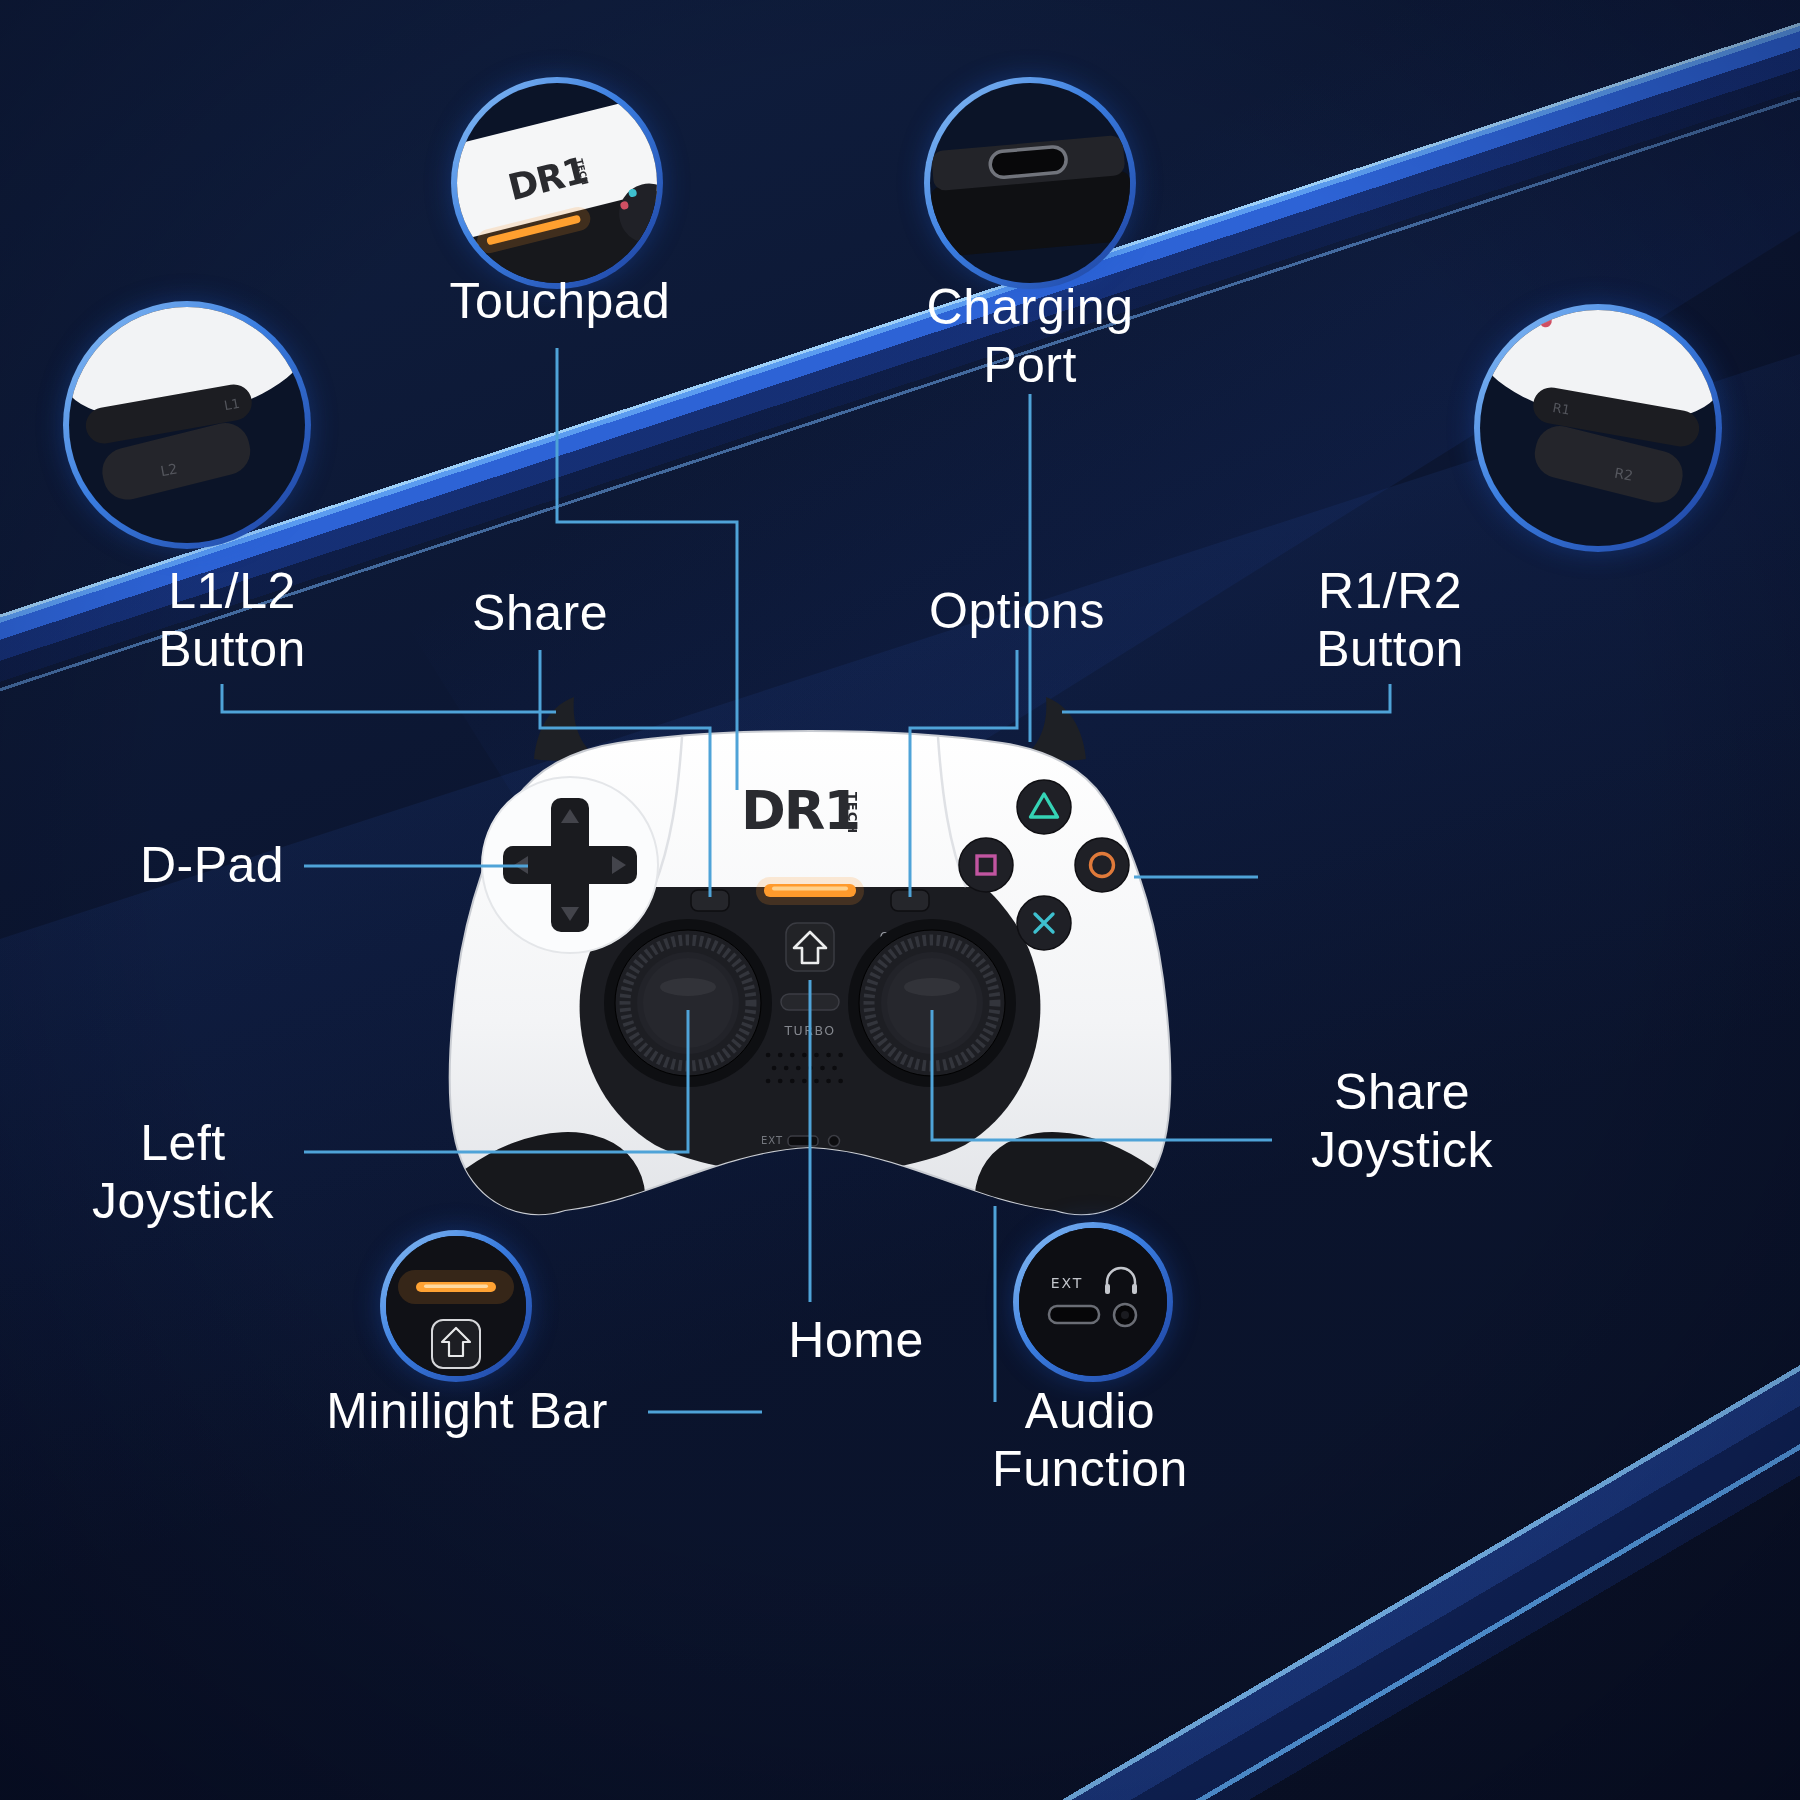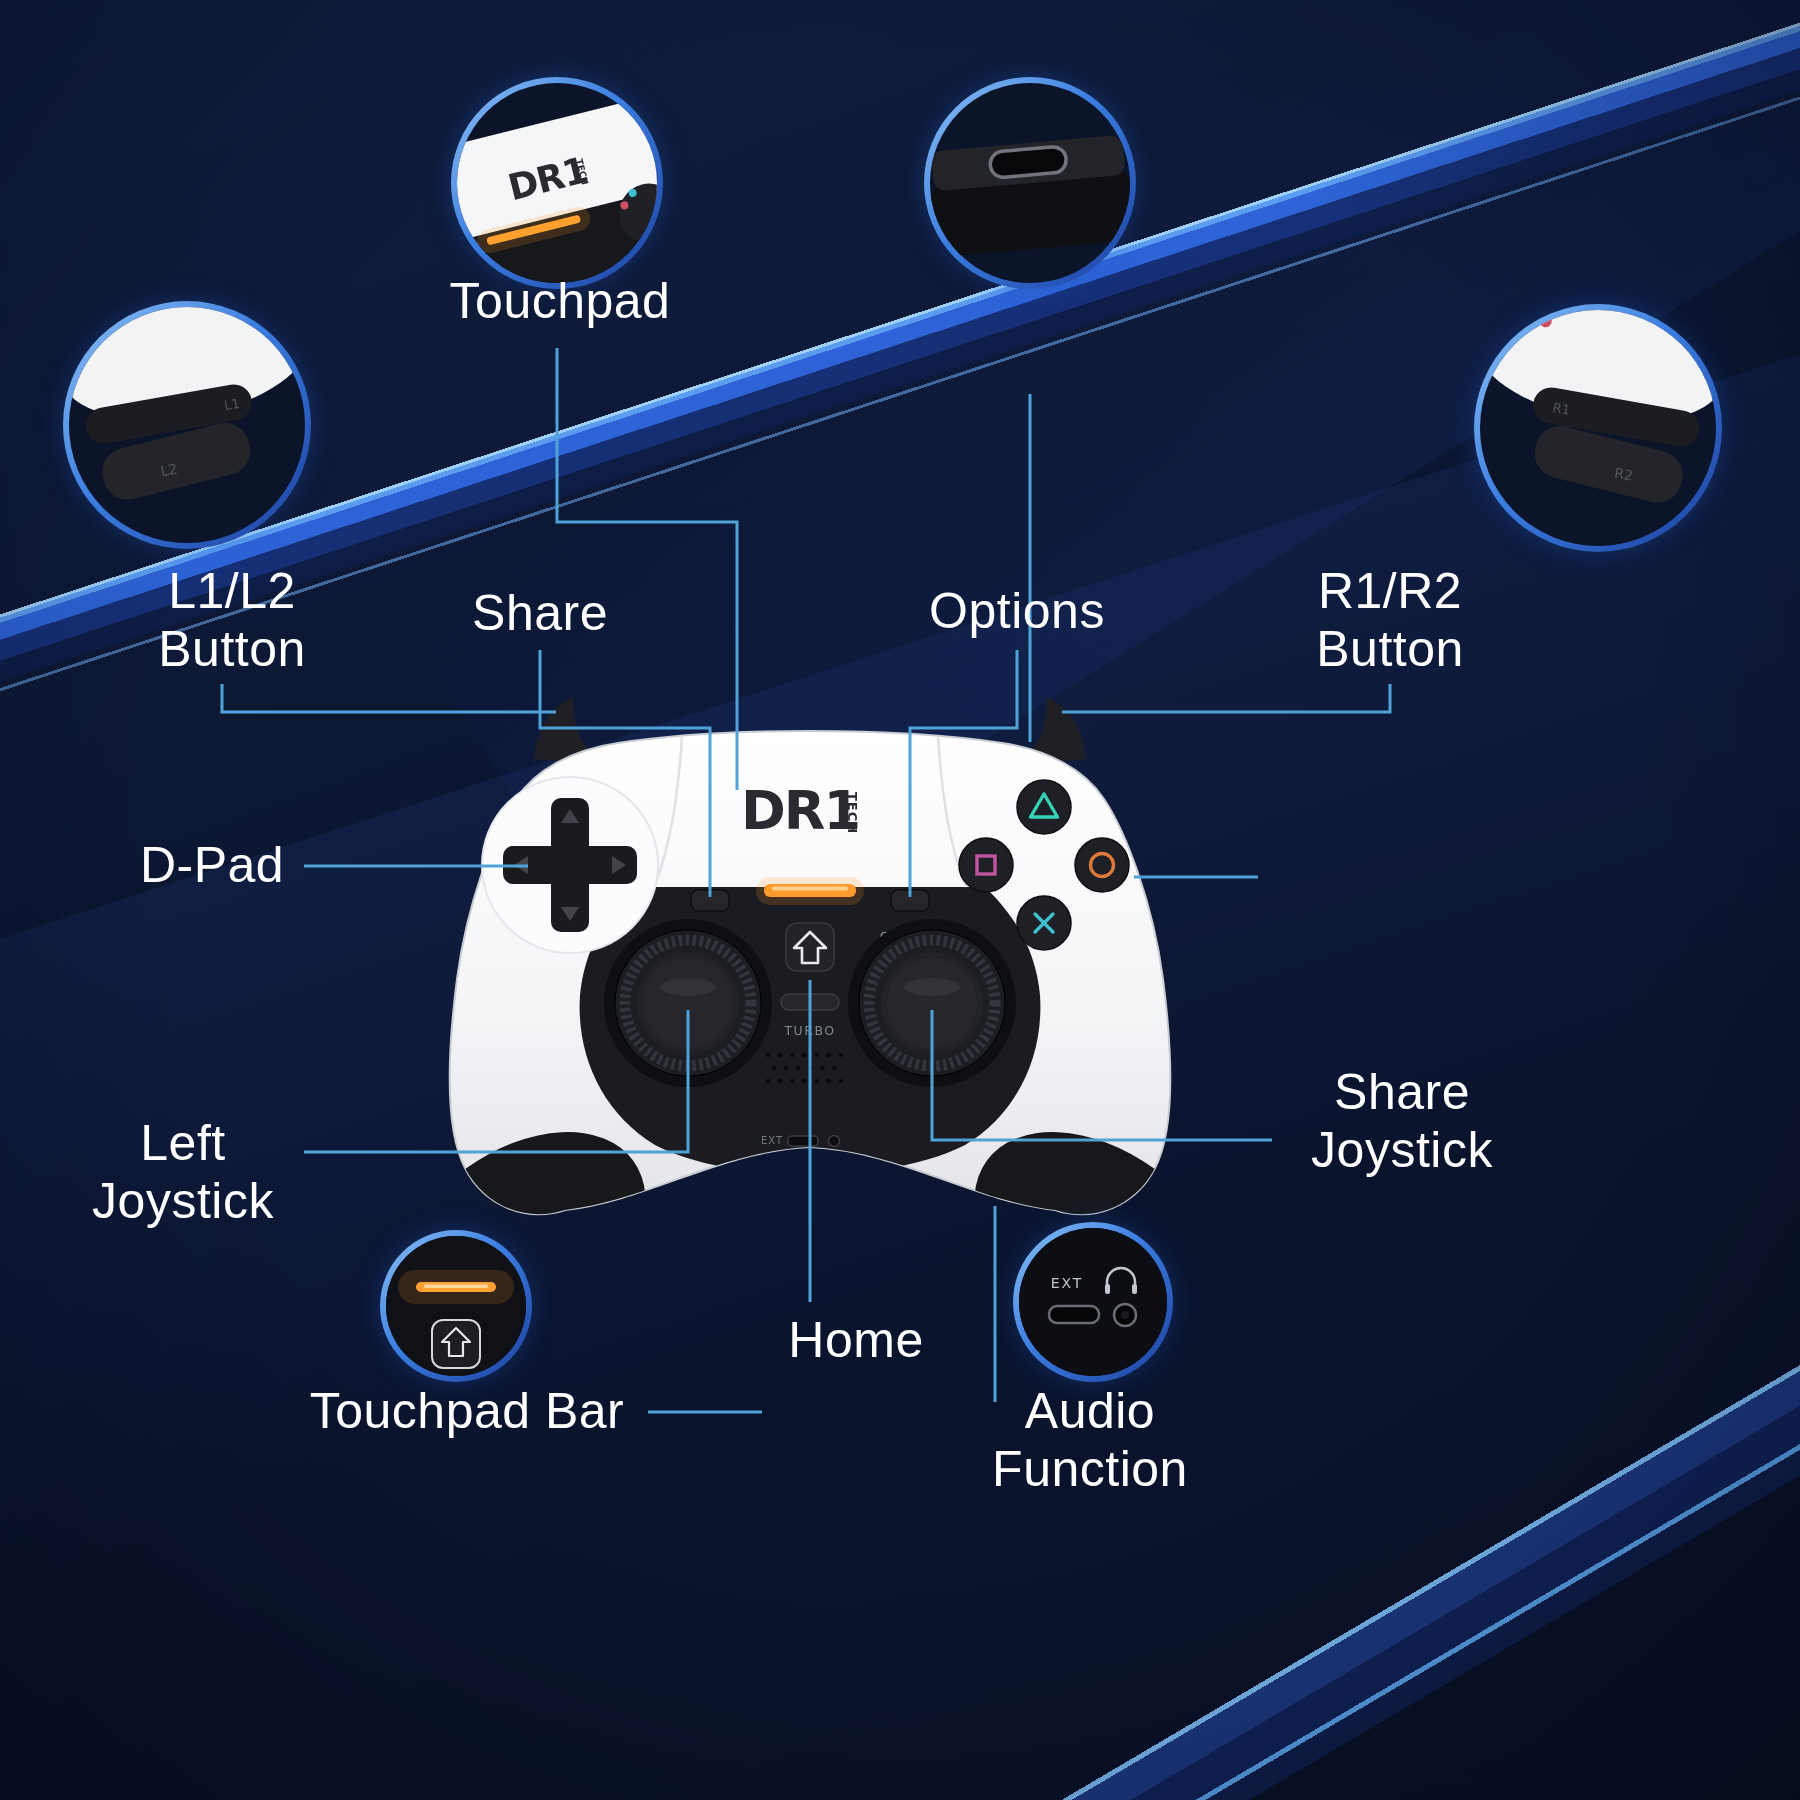--- a/index.html
+++ b/index.html
@@ -268,39 +268,43 @@
         <rect x="113" y="56" width="5" height="10" rx="2" fill="#c3c6cc"></rect>
       </g>
       <rect x="30" y="78" width="50" height="17" rx="8" fill="#060608" stroke="#6a6d75" stroke-width="2.5"></rect>
       <circle cx="106" cy="87" r="11" fill="#060608" stroke="#6a6d75" stroke-width="2.5"></circle>
       <circle cx="106" cy="87" r="4" fill="#1a1b20"></circle>
     </svg>
       </div>
   </div>
 
   <div class="label" style="left:560px;top:302px">Touchpad</div>
+  <div class="label" style="left:1030px;top:336px">
+    <span class="ln">Charging</span>
+      <span class="ln">Port</span>
+  </div>
   <div class="label" style="left:232px;top:620px">
     <span class="ln">L1/L2</span>
       <span class="ln">Button</span>
   </div>
   <div class="label" style="left:540px;top:614px">Share</div>
   <div class="label" style="left:1017px;top:612px">Options</div>
   <div class="label" style="left:1390px;top:620px">
     <span class="ln">R1/R2</span>
       <span class="ln">Button</span>
   </div>
   <div class="label" style="left:212px;top:866px">D-Pad</div>
   <div class="label" style="left:183px;top:1172px">
     <span class="ln">Left</span>
       <span class="ln">Joystick</span>
   </div>
   <div class="label" style="left:1402px;top:1121px">
     <span class="ln">Share</span>
       <span class="ln">Joystick</span>
   </div>
-  <div class="label" style="left:467px;top:1412px">Touchpad Bar</div>
+  <div class="label" style="left:467px;top:1412px">Minilight Bar</div>
   <div class="label" style="left:856px;top:1341px">Home</div>
   <div class="label" style="left:1090px;top:1440px">
     <span class="ln">Audio</span>
       <span class="ln">Function</span>
   </div>
 
 </div>
 
 </body></html>

